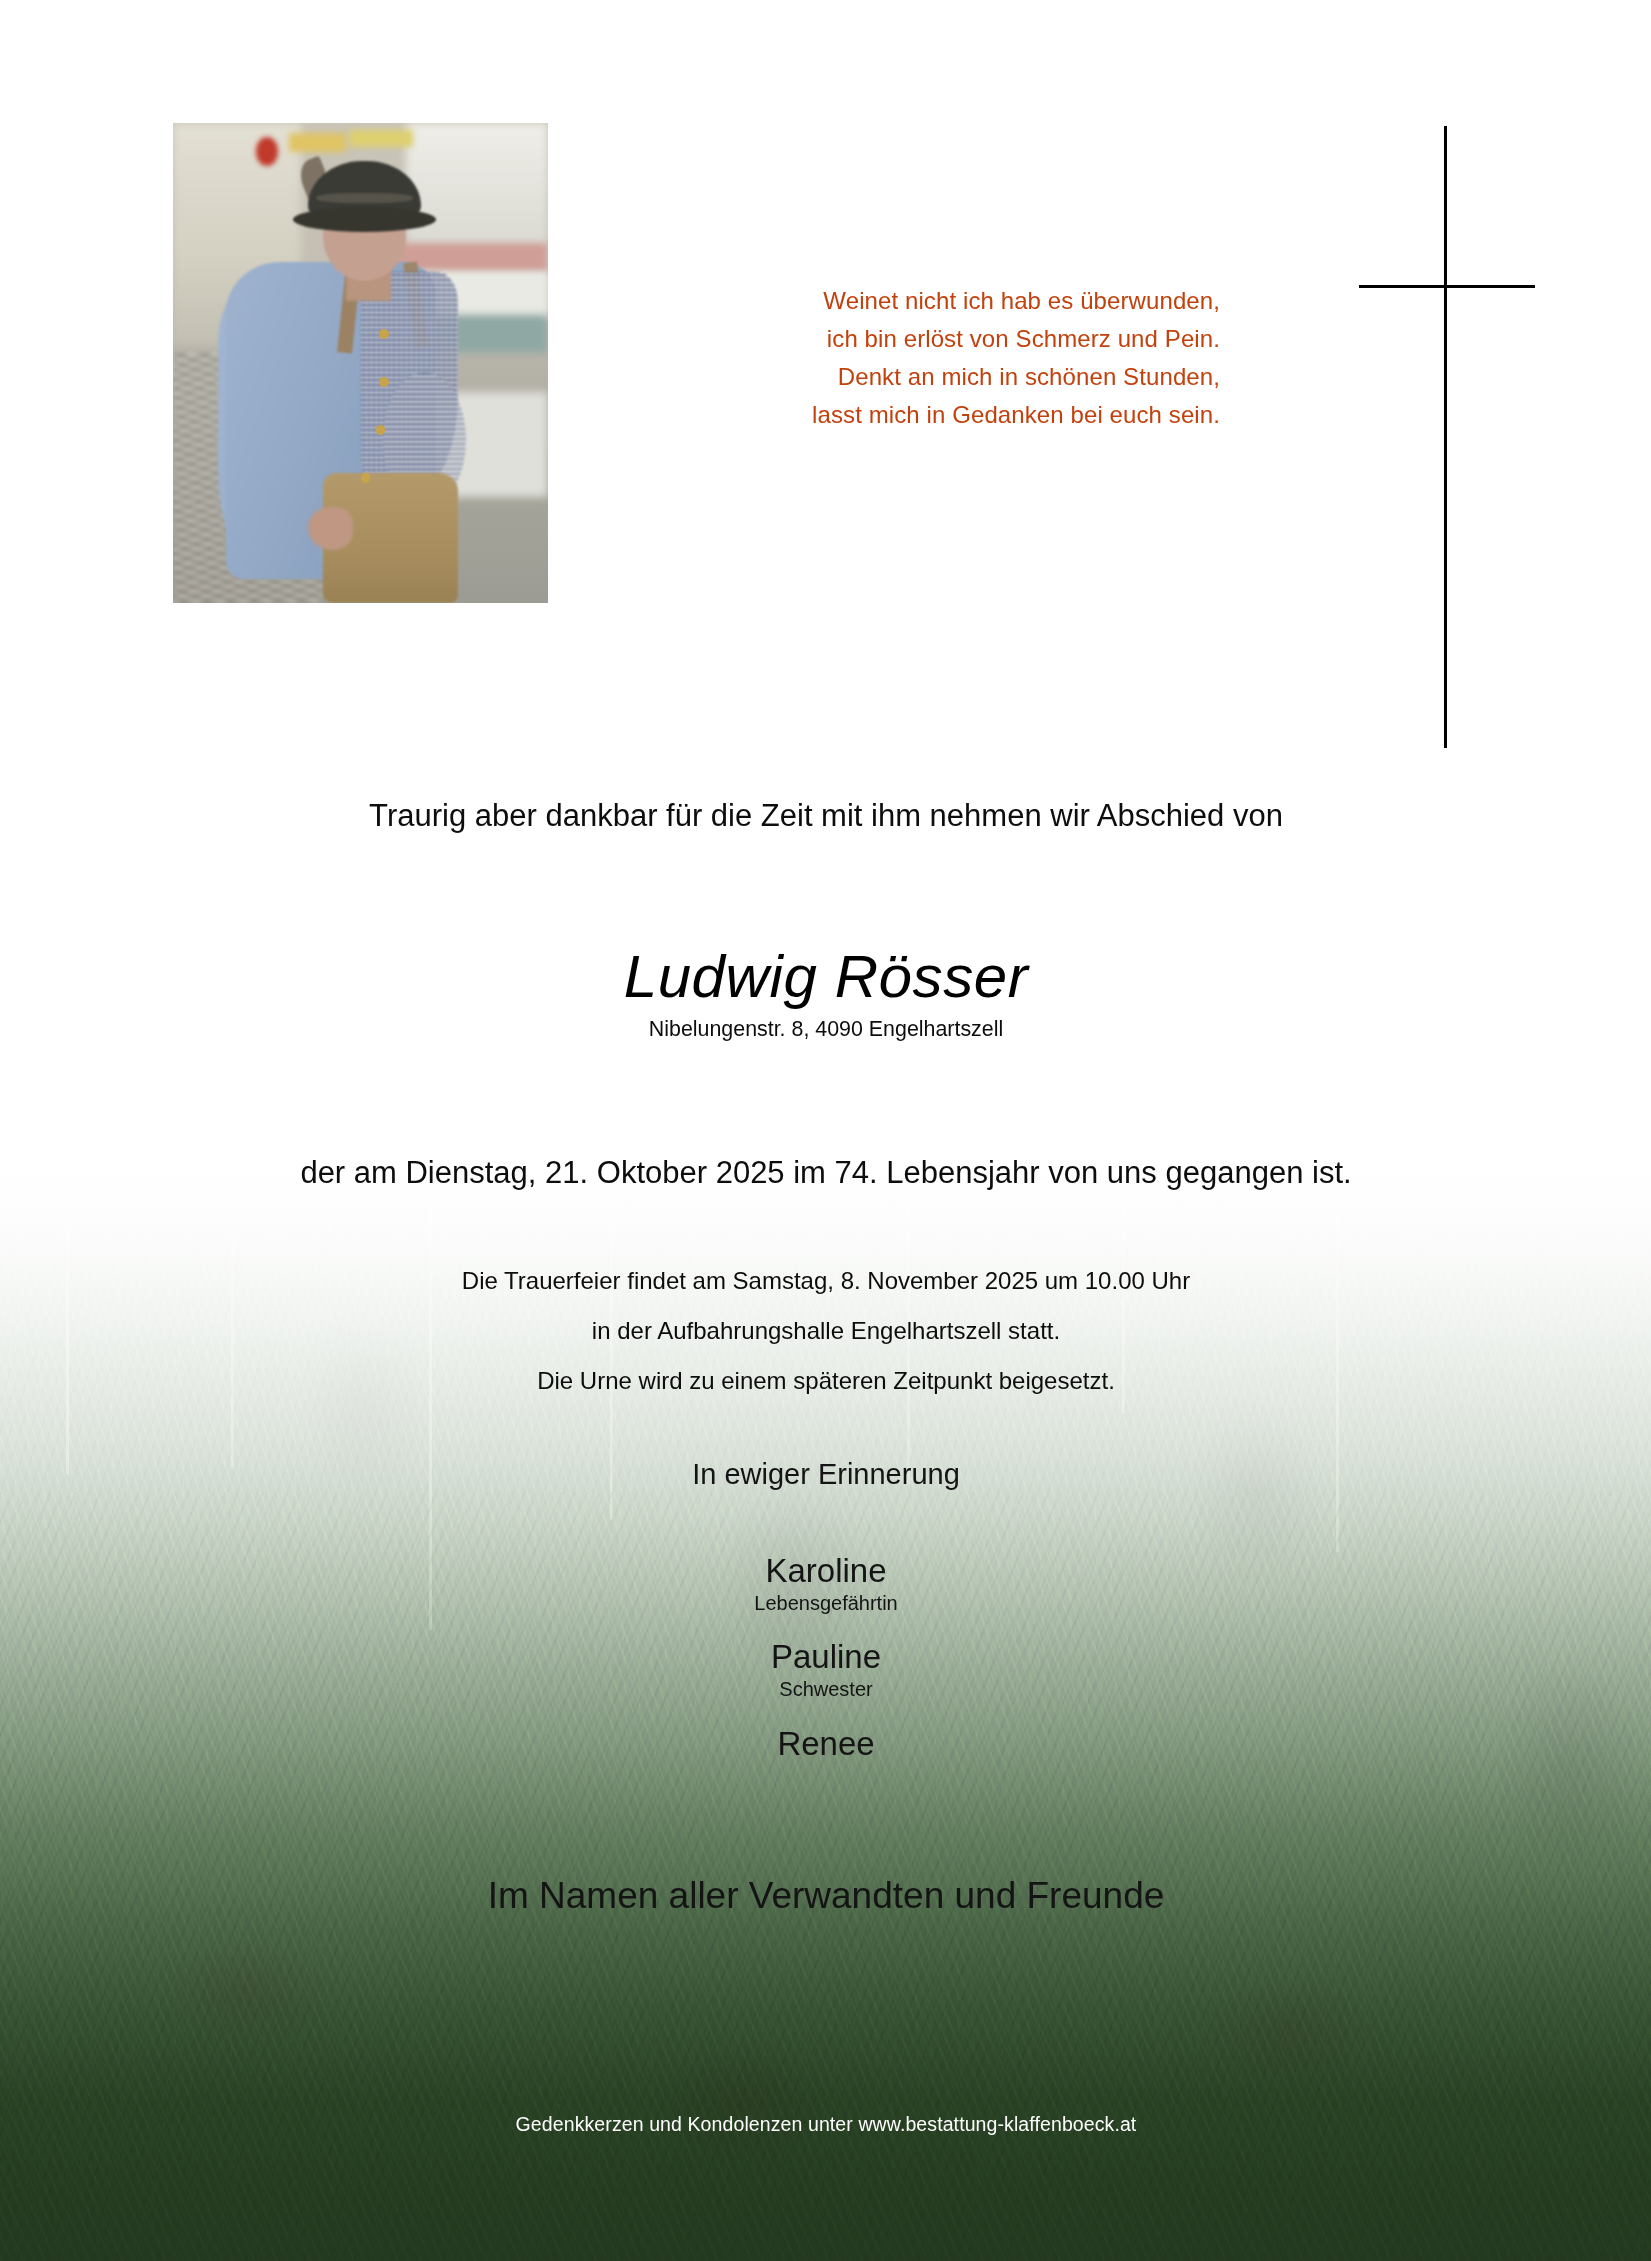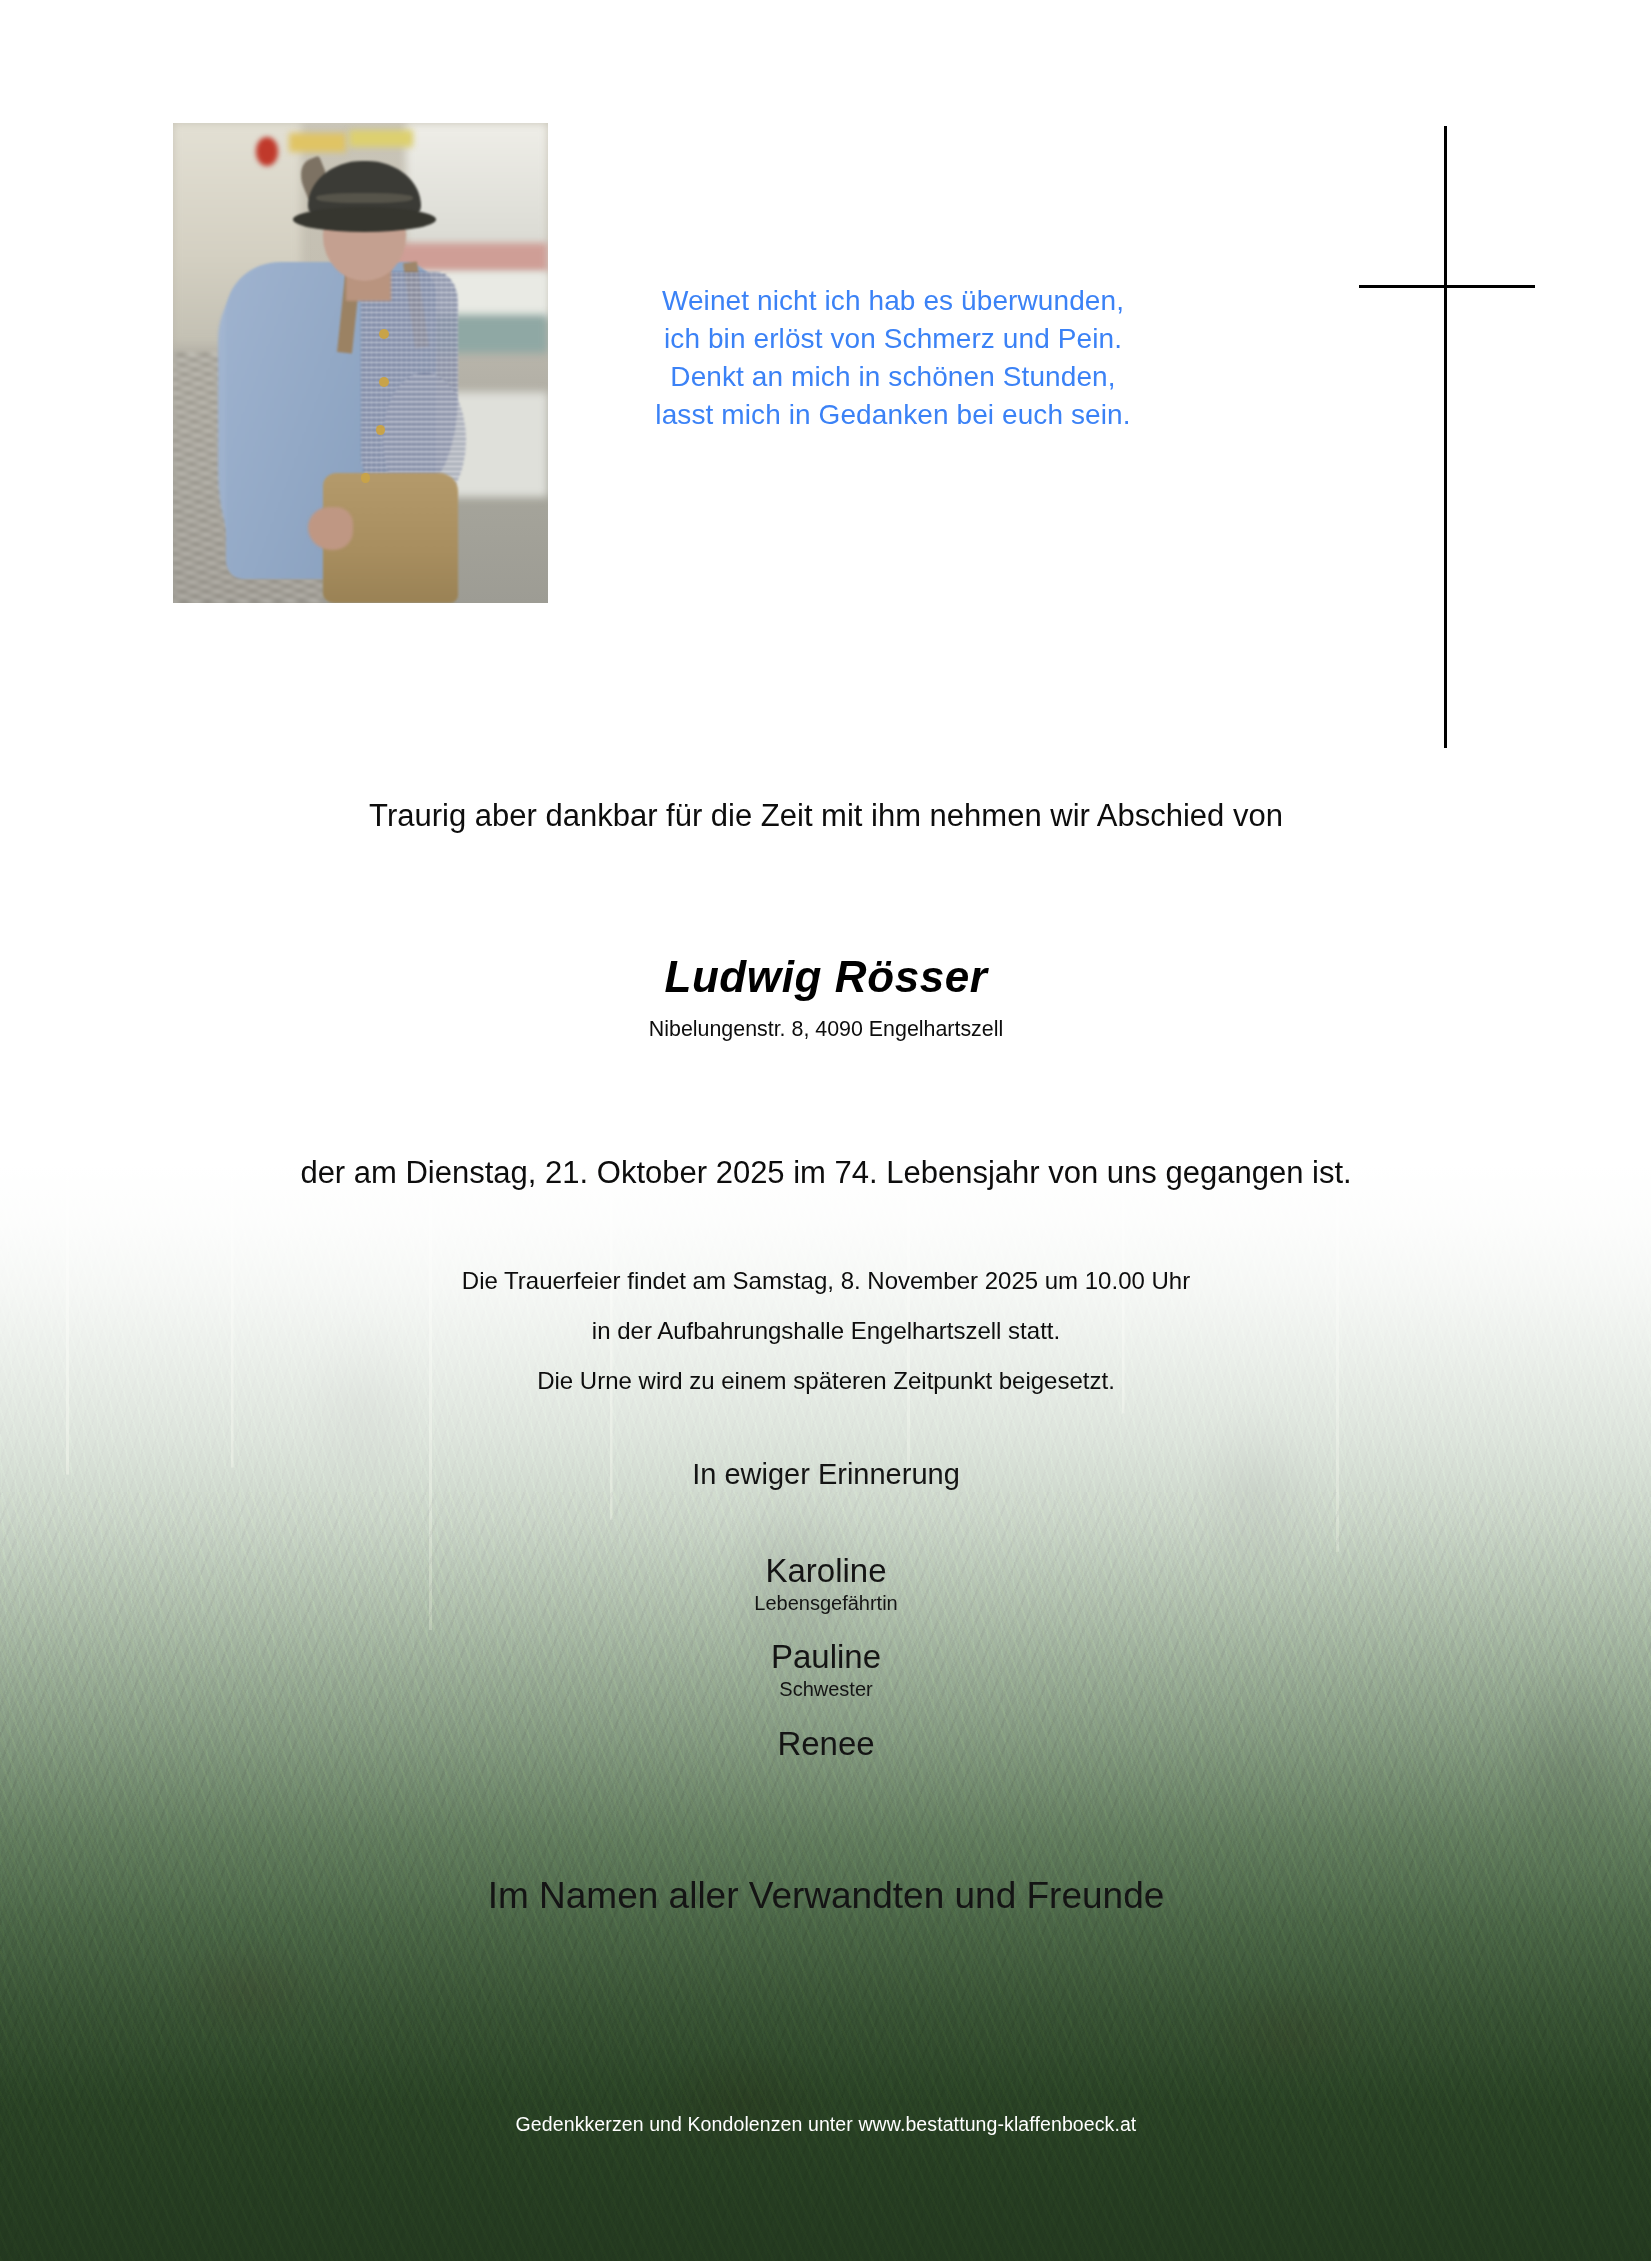--- a/index.html
+++ b/index.html
@@ -308,23 +308,23 @@
   .cross-h {
     position: absolute; left: -55px; top: 159px; width: 176px; height: 3.1px; background: #000;
   }
 
   
   #poem {
     position: absolute;
     left: 566px;
     top: 282px;
     width: 654px;
-    text-align: center;
-    color: #3b82f6;
-    font-size: 28px;
+    text-align: right;
+    color: #c2410c;
+    font-size: 24px;
     line-height: 38px;
     letter-spacing: 0.1px;
   }
   #poem div { white-space: nowrap; }
 
   
   #lead {
     position: absolute;
     left: 0; right: 0;
     top: 787px;
@@ -336,23 +336,23 @@
   }
 
   
   #name-block {
     position: absolute;
     left: 0; right: 0;
     top: 943px;
     text-align: center;
   }
   #deceased-name {
-    font-size: 44px;
+    font-size: 60px;
     font-style: italic;
-    font-weight: 700;
+    font-weight: 400;
     line-height: 68px;
     color: #000;
     letter-spacing: 0.6px;
   }
   #deceased-address {
     font-size: 21.4px;
     line-height: 28px;
     color: #0d0d0d;
     margin-top: 3.8px;
   }

